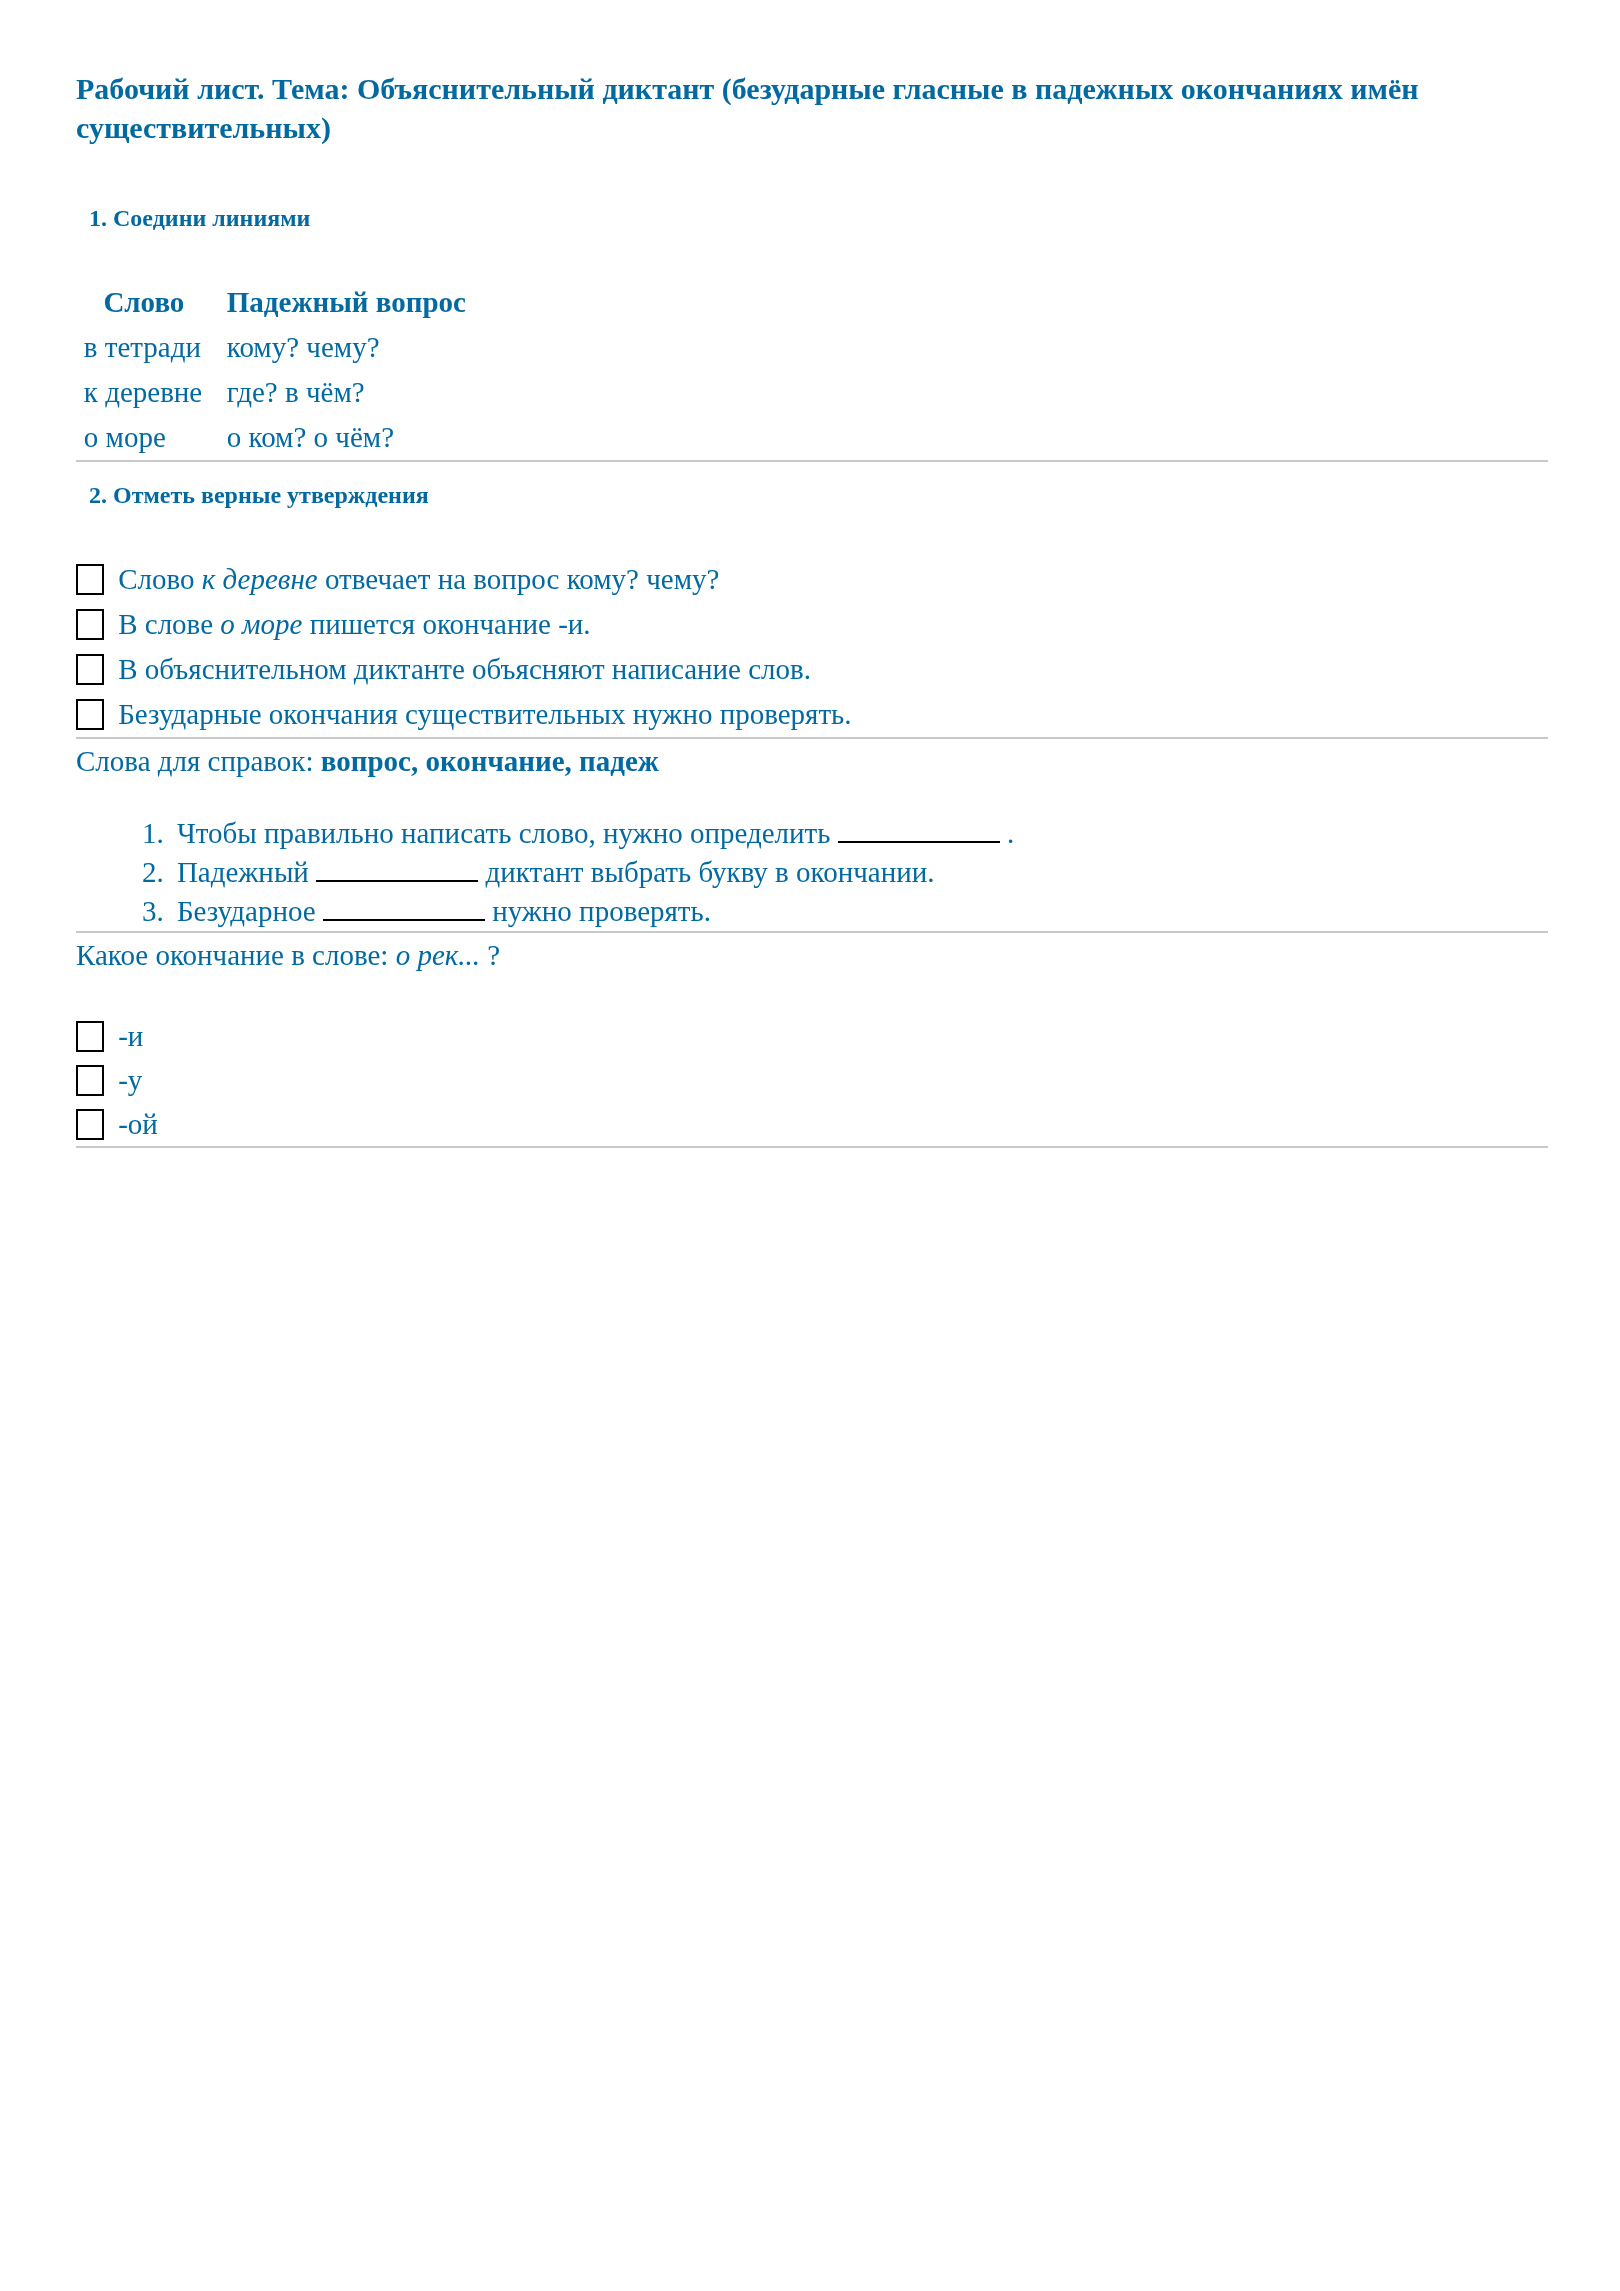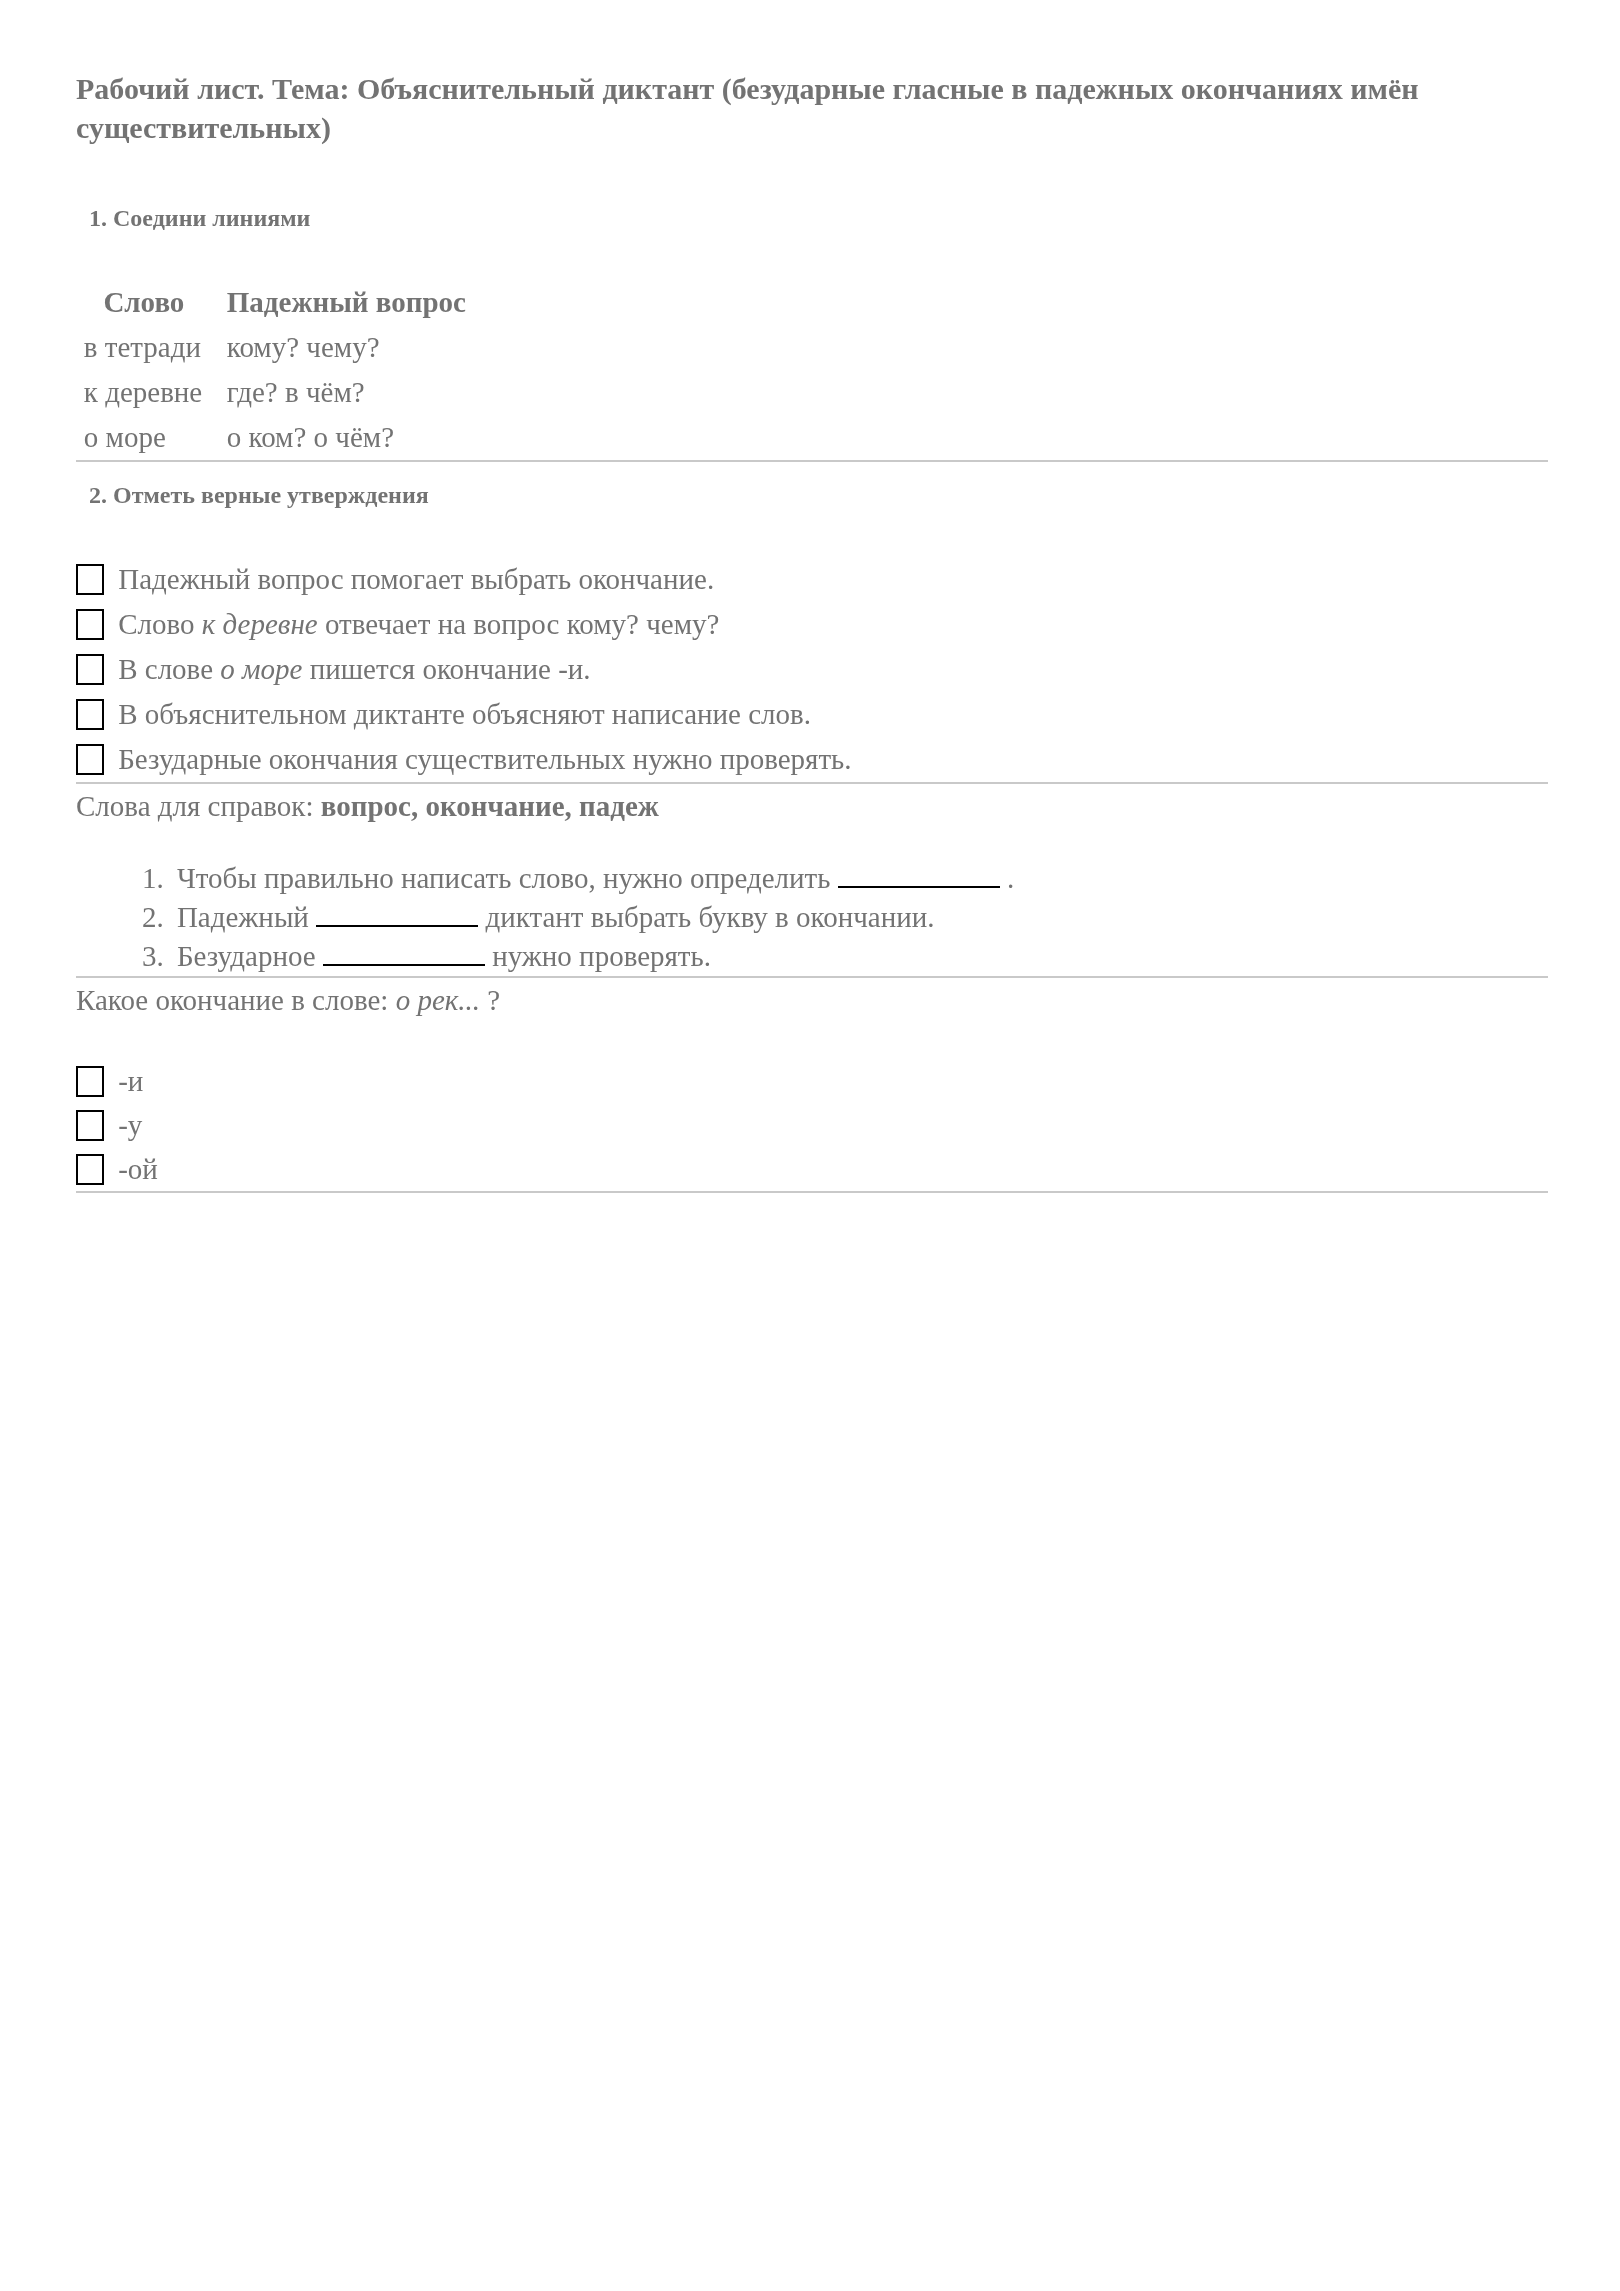--- a/index.html
+++ b/index.html
@@ -3,21 +3,21 @@
 <meta charset="utf-8">
 <style>
   html,body{margin:0;padding:0;background:#ffffff;}
   .page{
     position:relative;
     width:1620px;
     height:2292px;
     box-sizing:border-box;
     padding:69px 72px 0 76px;
     background:#ffffff;
-    color:#737373;
+    color:#0369a1;
     font-family:"Liberation Serif","DejaVu Serif",serif;
     font-size:29px;
     overflow:hidden;
   }
   h1{
     font-size:30px;
     font-weight:bold;
     line-height:39px;
     margin:0 0 51px 0;
     max-width:1441px;
@@ -107,23 +107,20 @@
         <span class="mt-col2">о ком? о чём?</span>
       </div>
     </div>
   </section>
 
   <hr class="divider d1">
 
   <section>
     <h2 class="mb-s2">2. Отметь верные утверждения</h2>
     <div class="check-row">
-      <span class="checkbox"></span><span>Падежный вопрос помогает выбрать окончание.</span><span class="it"></span><span></span>
-    </div>
-    <div class="check-row">
       <span class="checkbox"></span><span>Слово </span><span class="it">к деревне</span><span> отвечает на вопрос кому? чему?</span>
     </div>
     <div class="check-row">
       <span class="checkbox"></span><span>В слове </span><span class="it">о море</span><span> пишется окончание -и.</span>
     </div>
     <div class="check-row">
       <span class="checkbox"></span><span>В объяснительном диктанте объясняют написание слов.</span><span class="it"></span><span></span>
     </div>
     <div class="check-row">
       <span class="checkbox"></span><span>Безударные окончания существительных нужно проверять.</span><span class="it"></span><span></span>

